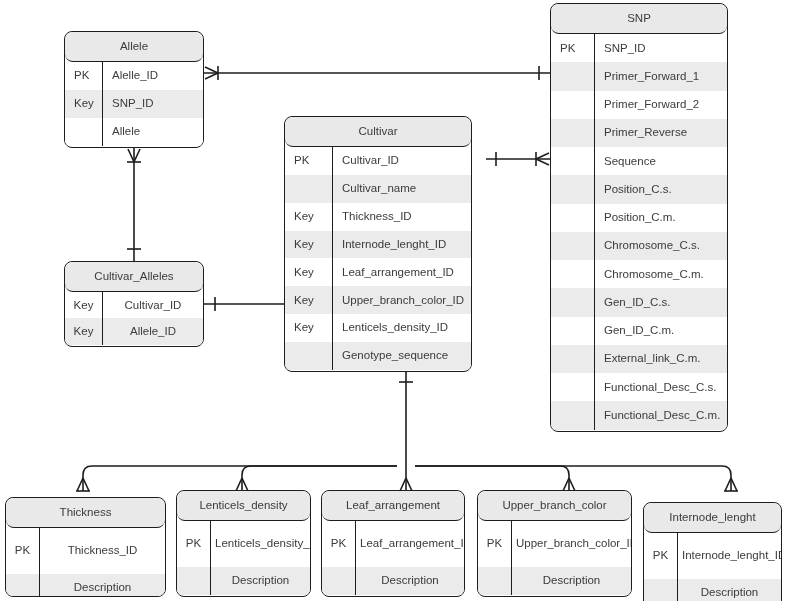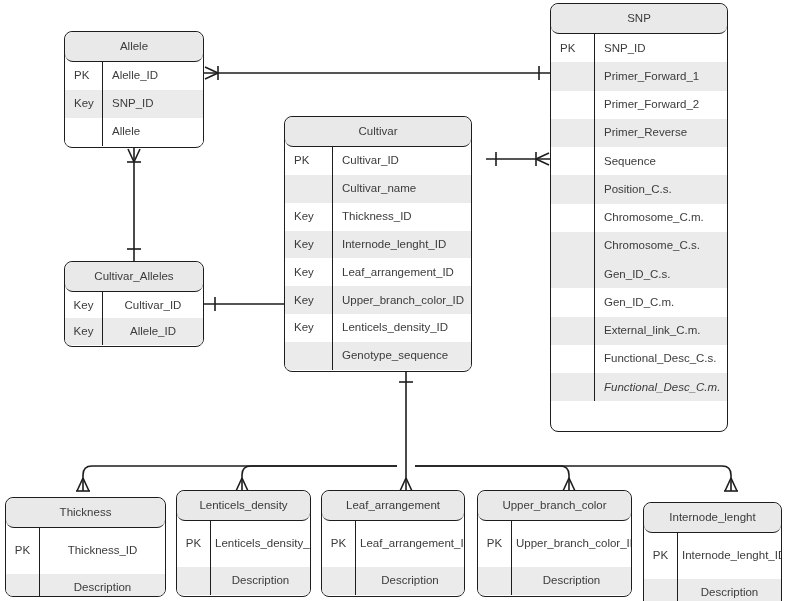--- a/index.html
+++ b/index.html
@@ -257,43 +257,47 @@
           <div class="attr-row" style="height: 28.2714px;">
             <div class="attr-key" style="flex-basis: 44px;"></div>
             <div class="attr-name">Sequence</div>
           </div>
           <div class="attr-row alt" style="height: 28.2714px;">
             <div class="attr-key" style="flex-basis: 44px;"></div>
             <div class="attr-name">Position_C.s.</div>
           </div>
           <div class="attr-row" style="height: 28.2714px;">
             <div class="attr-key" style="flex-basis: 44px;"></div>
+            <div class="attr-name">Position_C.m.</div>
+          </div>
+          <div class="attr-row alt" style="height: 28.2714px;">
+            <div class="attr-key" style="flex-basis: 44px;"></div>
+            <div class="attr-name">Chromosome_C.s.</div>
+          </div>
+          <div class="attr-row" style="height: 28.2714px;">
+            <div class="attr-key" style="flex-basis: 44px;"></div>
             <div class="attr-name">Chromosome_C.m.</div>
           </div>
           <div class="attr-row alt" style="height: 28.2714px;">
             <div class="attr-key" style="flex-basis: 44px;"></div>
-            <div class="attr-name">Chromosome_C.s.</div>
-          </div>
-          <div class="attr-row alt" style="height: 28.2714px;">
-            <div class="attr-key" style="flex-basis: 44px;"></div>
             <div class="attr-name">Gen_ID_C.s.</div>
           </div>
           <div class="attr-row" style="height: 28.2714px;">
             <div class="attr-key" style="flex-basis: 44px;"></div>
             <div class="attr-name">Gen_ID_C.m.</div>
           </div>
           <div class="attr-row alt" style="height: 28.2714px;">
             <div class="attr-key" style="flex-basis: 44px;"></div>
             <div class="attr-name">External_link_C.m.</div>
           </div>
           <div class="attr-row" style="height: 28.2714px;">
             <div class="attr-key" style="flex-basis: 44px;"></div>
             <div class="attr-name">Functional_Desc_C.s.</div>
           </div>
-          <div class="attr-row alt" style="height: 28.2714px; font-style: italic;">
+          <div class="attr-row alt" style="height: 28.2714px;">
             <div class="attr-key" style="flex-basis: 44px;"></div>
             <div class="attr-name">Functional_Desc_C.m.</div>
           </div>
         </div>
       </div>
       <div class="entity lookup centered" style="left: 5px; top: 497px; width: 161px; height: 100px;">
         <div class="entity-title">Thickness</div>
         <div class="entity-body">
           <div class="attr-row row-id" style="height: 41.416px;">
             <div class="attr-key" style="flex-basis: 34px;">PK</div>

